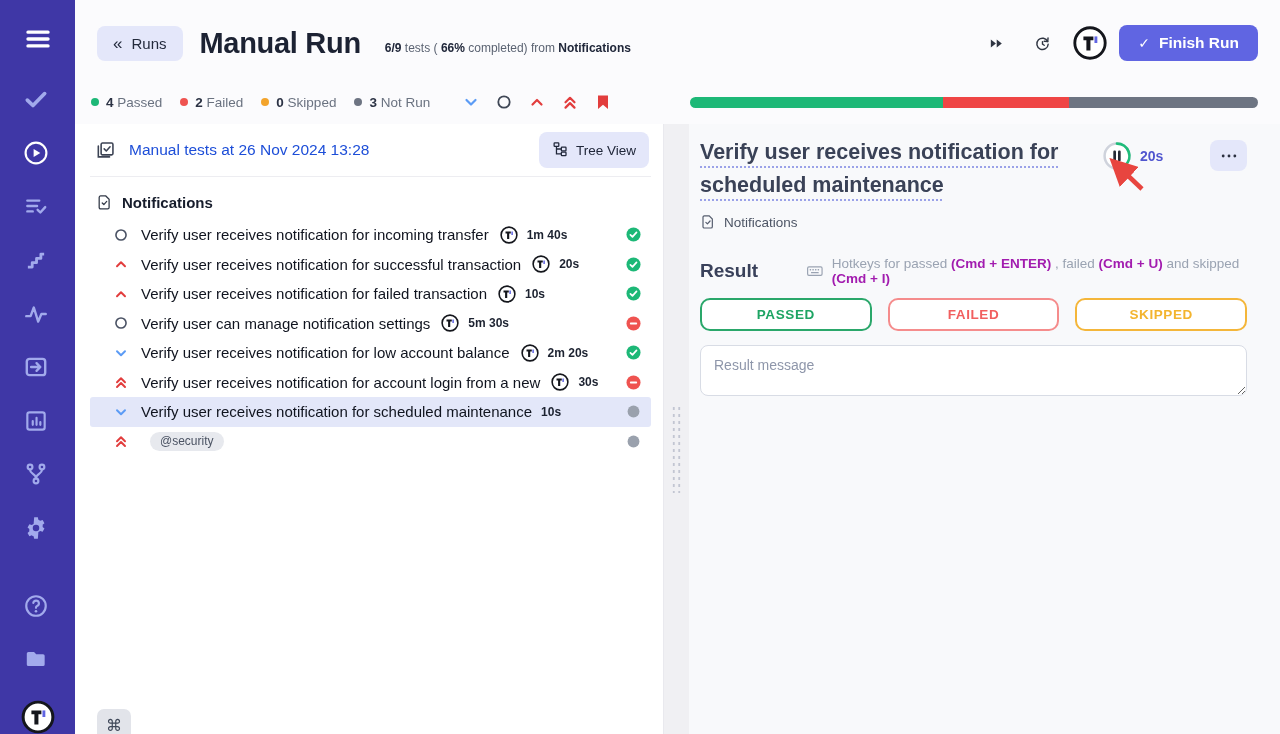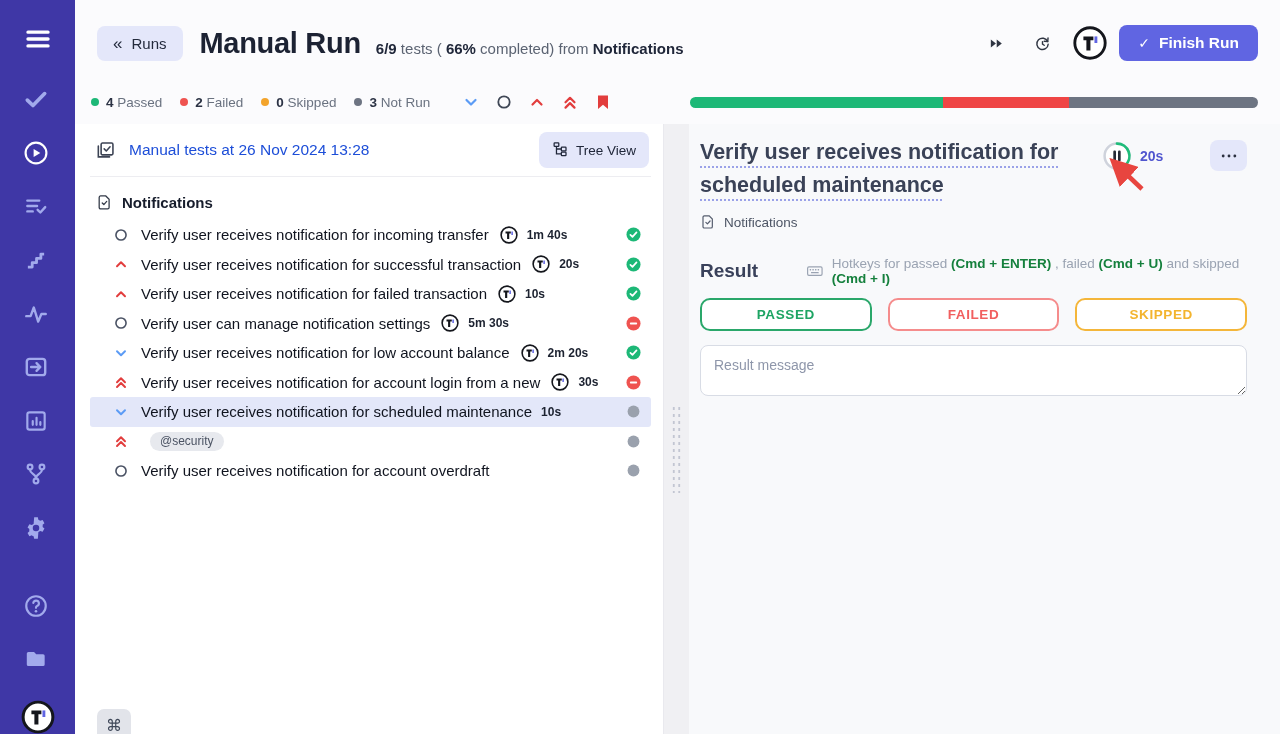--- a/index.html
+++ b/index.html
@@ -23,21 +23,21 @@
 
   
   .main { flex:1; display:flex; flex-direction:column; background:#fbfbfd; min-width:0; }
 
   .topbar { height:86px; display:flex; align-items:center; padding:0 22px; background:#fbfbfd; }
   .btn-runs { display:flex; align-items:center; gap:9px; background:#e4e7fa; border:none;
     height:35px; padding:0 16px; border-radius:8px; font-family:inherit; font-size:15px;
     color:#232a3c; cursor:pointer; }
   .btn-runs .chev { font-size:17px; color:#232a3c; line-height:1; }
   .page-title { font-size:29px; font-weight:700; color:#1c2233; margin-left:17px; letter-spacing:-.3px; }
-  .subtitle { margin-left:15px; font-size:15px; color:#5b6372; padding-top:10px; }
+  .subtitle { margin-left:24px; font-size:12px; color:#5b6372; padding-top:10px; }
   .subtitle b { color:#20273a; }
   .top-actions { margin-left:auto; display:flex; align-items:center; }
   .icon-btn { width:22px; height:22px; display:flex; align-items:center; justify-content:center;
     color:#2f3542; cursor:pointer; }
   .icon-btn svg { width:17px; height:17px; }
   .icon-btn + .icon-btn { margin-left:24px; }
   .logo-badge { width:34px; height:34px; margin-left:20px; cursor:pointer; }
   .btn-finish { margin-left:12px; display:flex; align-items:center; gap:9px; background:#6065e2;
     color:#fff; border:none; height:36px; padding:0 19px; border-radius:8px; font-family:inherit;
     font-size:15.5px; font-weight:700; cursor:pointer; }
@@ -97,21 +97,21 @@
   .anno-arrow { position:absolute; left:6px; top:17px; pointer-events:none; }
   .more-btn { width:37px; height:31px; margin-top:4px; background:#e4e7fa; border:none; border-radius:8px;
     display:flex; align-items:center; justify-content:center; cursor:pointer; }
   .breadcrumb { margin-top:12px; display:flex; align-items:center; gap:8px; color:#4d5565; }
   .breadcrumb .b-icon { width:16px; height:16px; color:#555d6e; }
   .breadcrumb .b-label { font-size:13.5px; }
   .result-row { margin-top:26px; display:flex; align-items:center; }
   .result-title { font-size:19px; font-weight:700; color:#39415a; }
   .kbd-icon { width:20px; height:20px; margin-left:48px; color:#9aa3b2; }
   .hotkeys { margin-left:8px; font-size:13.5px; color:#9aa3b2; }
-  .hotkeys b { color:#15803d; }
+  .hotkeys b { color:#a21caf; }
   .verdicts { margin-top:12px; display:flex; gap:16px; }
   .vbtn { flex:1; height:33px; border-radius:10px; background:#fff; font-family:inherit;
     font-size:13.5px; font-weight:700; letter-spacing:.6px; cursor:pointer; border:2px solid; }
   .msg-box { width:100%; margin-top:14px; height:51px; border:1px solid #d8dce5; border-radius:8px;
     padding:11px 13px; font-family:inherit; font-size:14px; color:#2c3345; background:#fff; }
   .msg-box::placeholder { color:#8e96aa; }
 </style>
 </head>
 <body>
 
@@ -469,31 +469,20 @@
               <span class="pr" style="color:#e23d3d"><svg viewBox="0 0 18 18" width="100%" height="100%" fill="none">
                   <path d="M4.5 9.3L9 4.8l4.5 4.5M4.5 14.6L9 10.1l4.5 4.5" stroke="currentColor" stroke-width="2.2" stroke-linecap="round" stroke-linejoin="round"></path>
                 </svg></span>
               <span class="t-tag">@security</span>
               <span class="t-status">
                 <svg viewBox="0 0 16 16" width="100%" height="100%" fill="none">
                   <circle cx="8" cy="8" r="6.3" fill="#9aa1ad"></circle>
                 </svg>
               </span>
             </div>
-            <div class="trow">
-              <span class="pr" style="color:#4a5264"><svg viewBox="0 0 18 18" width="100%" height="100%" fill="none">
-                  <circle cx="9" cy="9" r="5.7" stroke="currentColor" stroke-width="1.8"></circle>
-                </svg></span>
-              <span class="t-title">Verify user receives notification for account overdraft</span>
-              <span class="t-status">
-                <svg viewBox="0 0 16 16" width="100%" height="100%" fill="none">
-                  <circle cx="8" cy="8" r="6.3" fill="#9aa1ad"></circle>
-                </svg>
-              </span>
-            </div>
           </div>
         <button class="cmd-btn">⌘</button>
       </section>
 
       <div class="divider">
         <div class="grip"></div>
       </div>
 
       <section class="detail-panel">
         <div class="detail-head">

